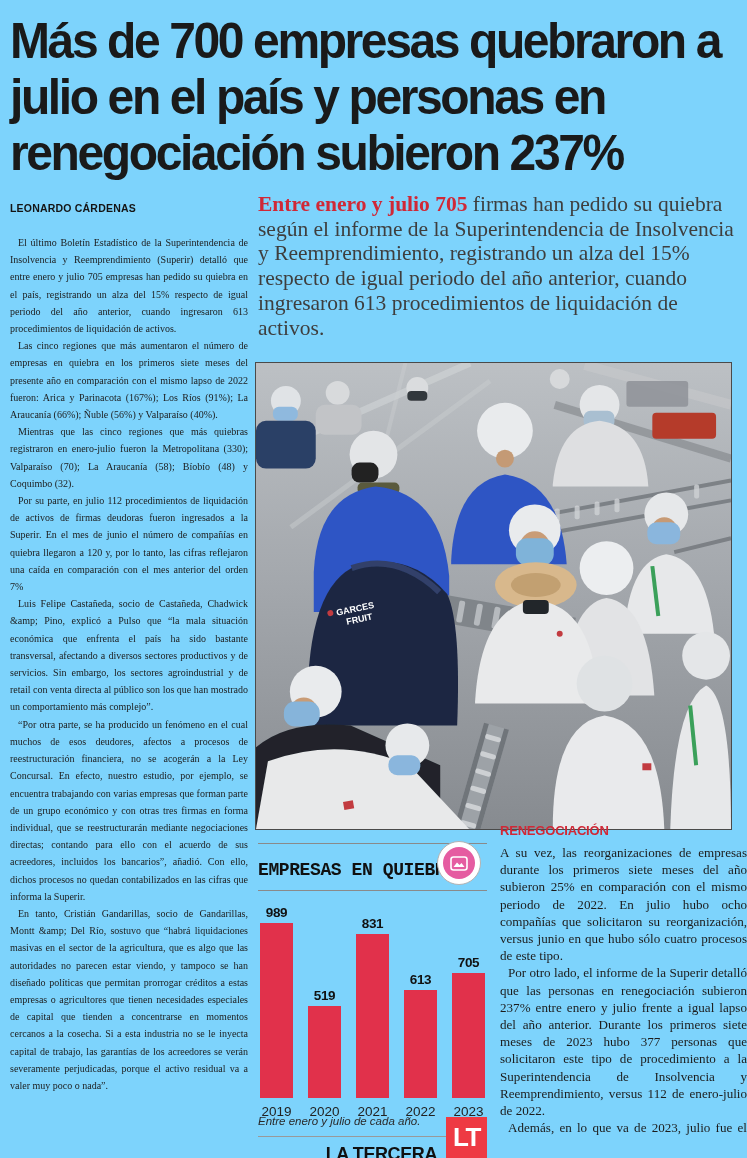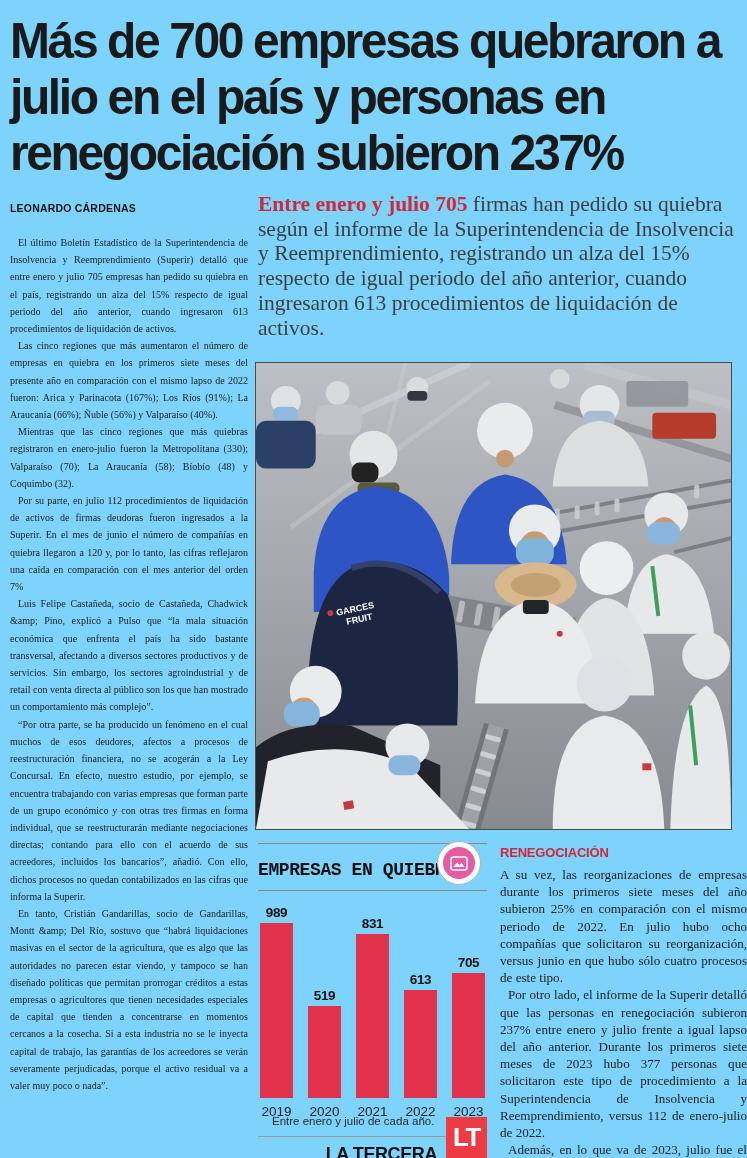--- a/index.html
+++ b/index.html
@@ -38,34 +38,34 @@
     background:#fff;border:1px solid #b3b3b3;display:flex;align-items:center;justify-content:center;}
   .gallery-badge .inner{width:32px;height:32px;border-radius:50%;background:var(--pink-badge,#e55ca1);
     display:flex;align-items:center;justify-content:center;}
   .bars{position:absolute;left:0;top:62px;width:229px;display:flex;
     justify-content:space-between;align-items:flex-end;}
   .bar-group{display:flex;flex-direction:column;align-items:center;width:37px;}
   .bar-value{font-family:"Liberation Sans",sans-serif;font-weight:bold;font-size:13.5px;
     letter-spacing:-0.3px;color:#111;margin-bottom:3px;}
   .bar{width:33px;background:var(--bar-red,#e1314b);}
   .bar-year{font-family:"Liberation Sans",sans-serif;font-size:13.5px;color:#222;margin-top:6px;}
-  .chart-note{position:absolute;left:14px;top:272px;font-family:"Liberation Sans",sans-serif;
-    font-size:11.5px;color:#2a2a2a;}
+  .chart-note{position:absolute;left:0;top:272px;font-family:"Liberation Sans",sans-serif;
+    font-size:11.5px;color:#2a2a2a;font-style:italic;}
   .chart-footline{position:absolute;left:0;right:0;top:293px;border-top:1px solid #999;}
   .chart-source{position:absolute;left:0;top:318px;font-family:"Liberation Sans",sans-serif;
     font-size:13px;color:#333;}
   .brand{position:absolute;right:50px;top:301px;font-family:"Liberation Sans",sans-serif;
     font-weight:bold;font-size:18px;letter-spacing:-0.4px;color:#101010;}
   .lt-box{position:absolute;right:0;top:274px;width:41px;height:41px;
     background:var(--lt-logo-red,#ee3a43);color:#fff;display:flex;align-items:center;
     justify-content:center;font-family:Liberation Sans, sans-serif;font-weight:bold;
     font-size:26px;letter-spacing:-1.5px;}
 
   
-  .reneg{position:absolute;left:500px;top:845px;width:247px;height:313px;overflow:hidden;}
+  .reneg{position:absolute;left:500px;top:823px;width:247px;height:313px;overflow:hidden;}
   .reneg-heading{font-family:"Liberation Sans",sans-serif;font-weight:bold;font-size:13px;
     letter-spacing:-0.2px;color:var(--accent-red,#d02836);margin:0 0 6px 0;}
   .reneg-body{font-size:13.1px;line-height:17.2px;color:#1c1c1c;text-align:justify;}
   .reneg-body p{margin:0;}
   .reneg-body p + p{text-indent:8px;}
 </style>
 </head>
 <body>
 
 <div class="page">

